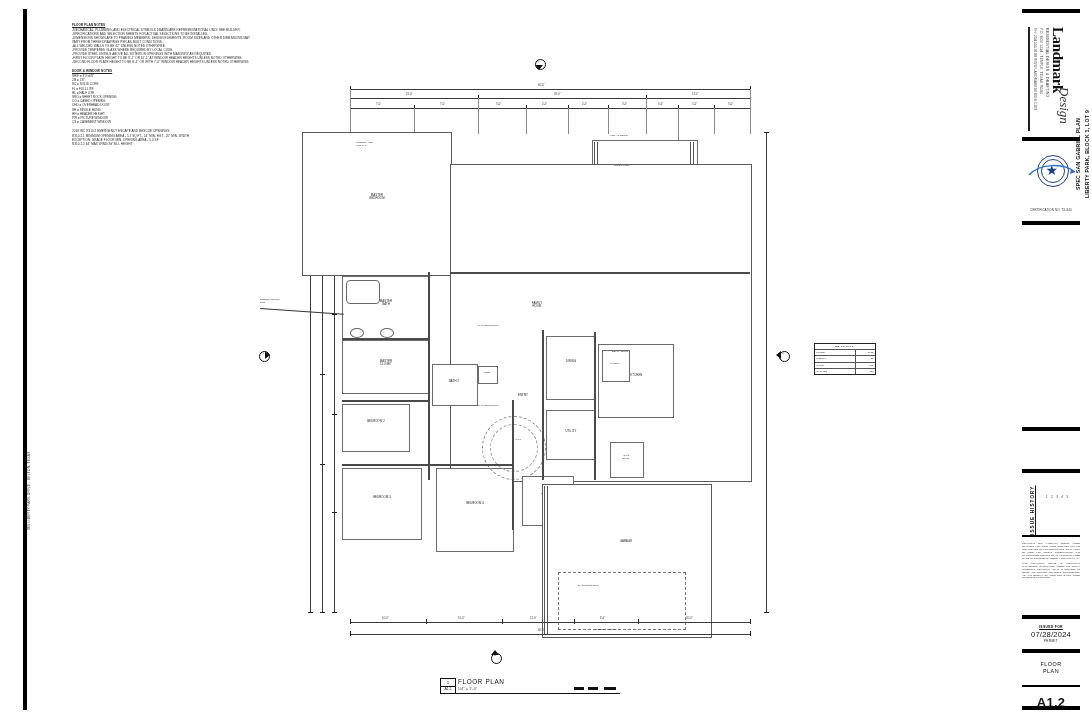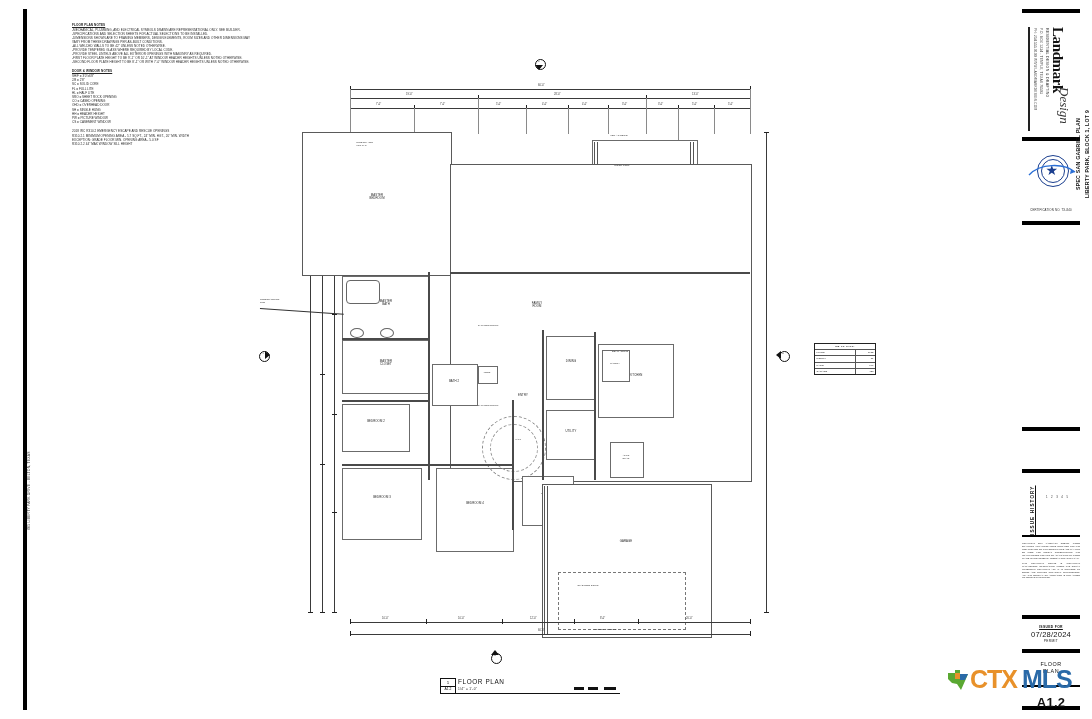--- a/index.html
+++ b/index.html
@@ -458,23 +458,14 @@
     <div class="issued-date">07/28/2024</div>
     <div class="issued-for">PERMIT</div>
 
     <div class="sheet-title">
       <span>FLOOR</span><br>
       <span>PLAN</span>
     </div>
     <div class="sheet-no">A1.2</div>
   </div>
 
-  <div class="mls">
-    <svg class="mls-tx" viewBox="0 0 24 24">
-      <path d="M2 5 L9 5 L9 2 L14 2 L14 6 L22 6 L19 13 L15 22 L11 16 L6 15 L2 11 Z" fill="#5aa832"></path>
-      <path d="M9 5 L14 5 L14 11 L9 11 Z" fill="#e8912a"></path>
-      <path d="M14 6 L22 6 L19 12 L14 12 Z" fill="#2a6aa8"></path>
-    </svg>
-    <div class="mls-ctx">CTX</div>
-    <div class="mls-mls">MLS</div>
-  </div>
 
 </div>
 
 </body></html>

